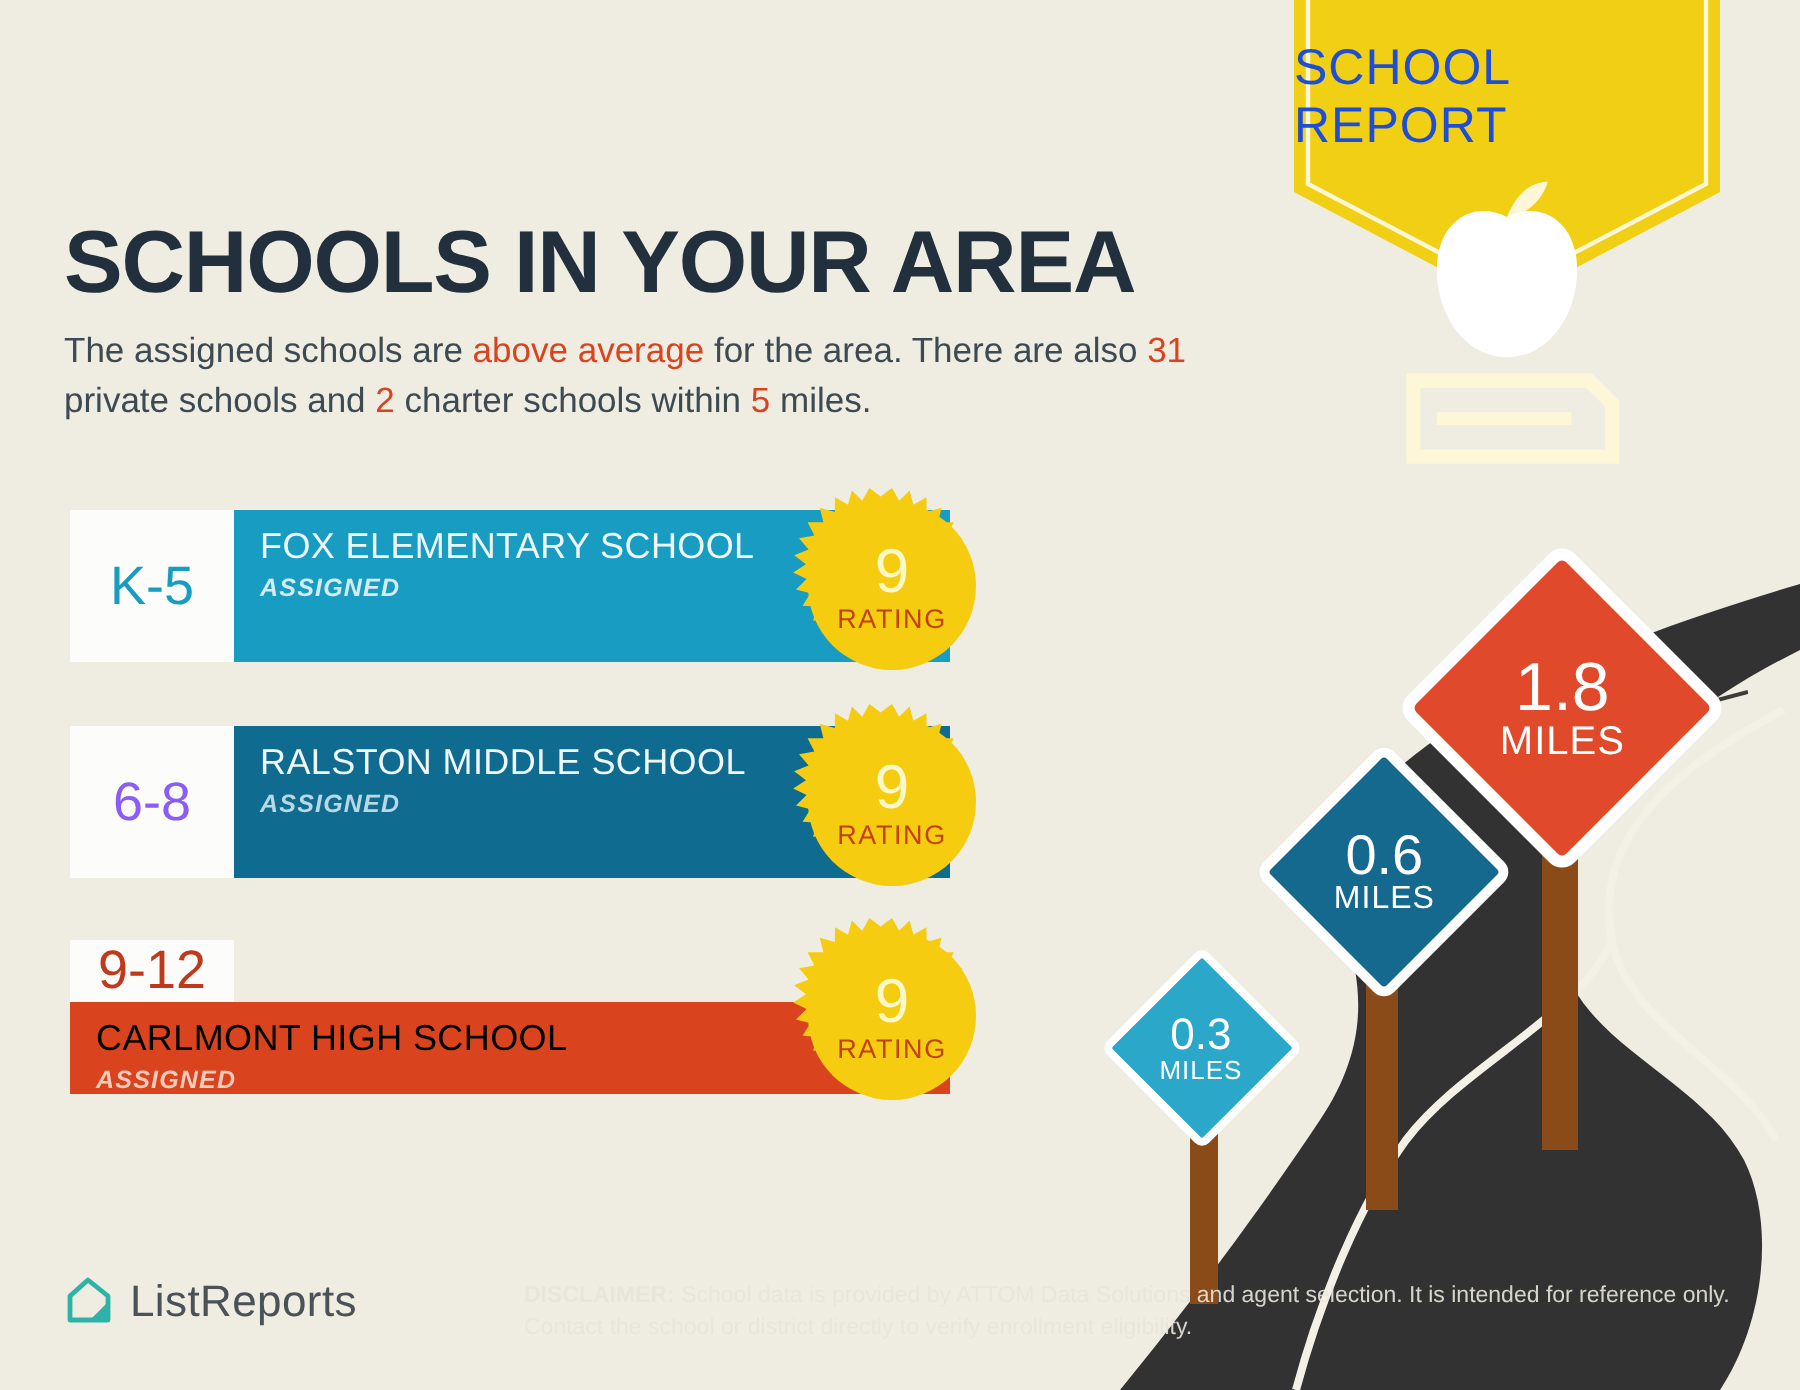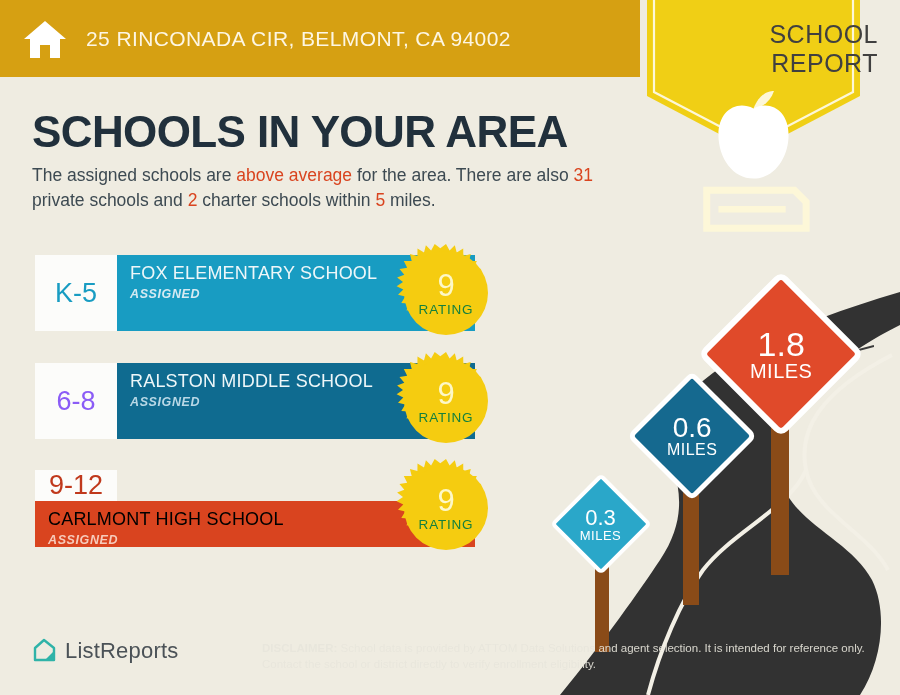--- a/index.html
+++ b/index.html
@@ -51,22 +51,22 @@
   .ribbon {
     position: absolute;
     left: 647px; top: 0;
     width: 213px; height: 152px;
   }
   .ribbon svg { display: block; width: 213px; height: 152px; }
   .ribbon-text {
     position: absolute;
     left: 0; top: 20px;
     width: 231px;
-    text-align: right;
-    color: #404040;
+    text-align: left;
+    color: #1d4ed8;
     font-size: 25px;
     line-height: 29px;
     letter-spacing: 0.5px;
     pointer-events: none;
   }
   .ribbon-emblem {
     position: absolute;
     left: 0; top: 88px;
     width: 213px;
     display: flex;
@@ -164,21 +164,21 @@
     justify-content: center;
     pointer-events: none;
   }
   .rating-num {
     color: #fdf8c8;
     font-size: 31px;
     line-height: 31px;
     font-weight: 400;
   }
   .rating-label {
-    color: #15803d;
+    color: #c2410c;
     font-size: 13.5px;
     letter-spacing: 0.8px;
     margin-top: 1px;
   }
 
   
   .scene {
     position: absolute;
     left: 520px; top: 270px;
     width: 380px; height: 425px;
@@ -270,26 +270,20 @@
     color: #e8e6dc;
     opacity: 0.9;
   }
   .disclaimer b { font-weight: bold; }
 </style>
 </head>
 <body>
 
 <div id="page">
 
-  <div class="header-bar">
-    <svg class="home-icon" viewBox="0 0 46 42">
-      <path d="M23 3 L44 21 L38 21 L38 40 L28 40 L28 27 L18 27 L18 40 L8 40 L8 21 L2 21 Z" fill="#ffffff"></path>
-    </svg>
-    <div class="address-text">25 RINCONADA CIR, BELMONT, CA 94002</div>
-  </div>
 
   <div class="ribbon">
     <svg viewBox="0 0 213 152">
       <path d="M0 0 L213 0 L213 96 L106.5 152 L0 96 Z" fill="#f0cf15"></path>
       <path d="M7 0 L7 92 L106.5 144 L206 92 L206 0" fill="none" stroke="#fdf7d8" stroke-width="2.2"></path>
     </svg>
     <div class="ribbon-text">
       <div>SCHOOL</div>
       <div>REPORT</div>
     </div>

